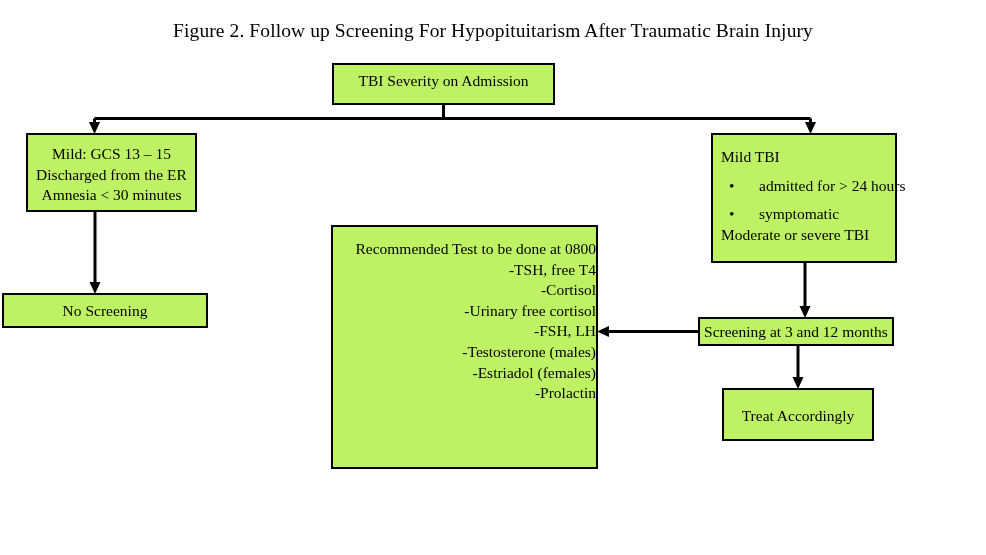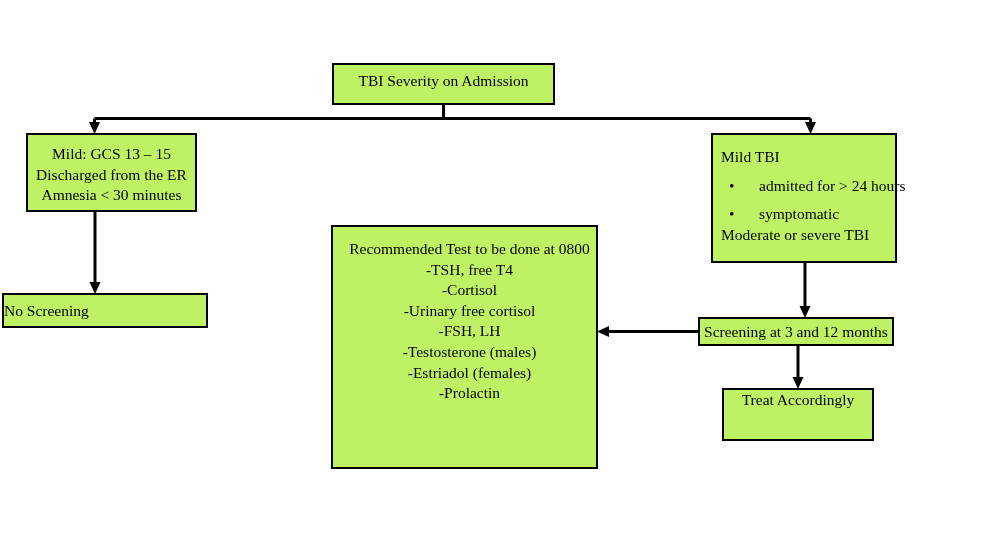--- a/index.html
+++ b/index.html
@@ -64,52 +64,54 @@
     white-space: nowrap;
     padding-left: 8px;
     margin-top: 8px;
   }
   #node-mild-tbi .bullet-dot {
     display: inline-block;
     width: 30px;
   }
   #node-tests {
     left: 331px; top: 225px; width: 267px; height: 244px;
-    text-align: center;
+    text-align: right;
     padding: 12px 0 0 10px;
   }
   #node-no-screening {
     left: 2px; top: 293px; width: 206px; height: 35px;
-    text-align: left;
+    text-align: center;
     padding-top: 6px;
   }
   #node-screening {
     left: 698px; top: 317px; width: 196px; height: 29px;
     text-align: center;
     padding-top: 3px;
   }
   #node-treat {
     left: 722px; top: 388px; width: 152px; height: 53px;
     text-align: center;
+    padding-top: 16px;
     font-family: Liberation Serif, serif;
   }
   
   #connectors {
     position: absolute;
     left: 0; top: 0;
     width: 986px;
     height: 555px;
     pointer-events: none;
   }
 </style>
 </head>
 <body>
 
 <div id="canvas">
 
+  <div class="fig-title">Figure 2. Follow up Screening For Hypopituitarism After Traumatic Brain Injury</div>
 
   <svg id="connectors" viewBox="0 0 986 555" xmlns="http://www.w3.org/2000/svg">
 
     <path d="M 443.5 105 L 443.5 118.5" stroke="#000" stroke-width="3" fill="none"></path>
 
     <path d="M 94.5 118.5 L 810.5 118.5" stroke="#000" stroke-width="3" fill="none"></path>
 
     <path d="M 94.5 118.5 L 94.5 126" stroke="#000" stroke-width="3" fill="none"></path>
     <polygon points="94.5,134 89,122 100,122" fill="#000"></polygon>
 

